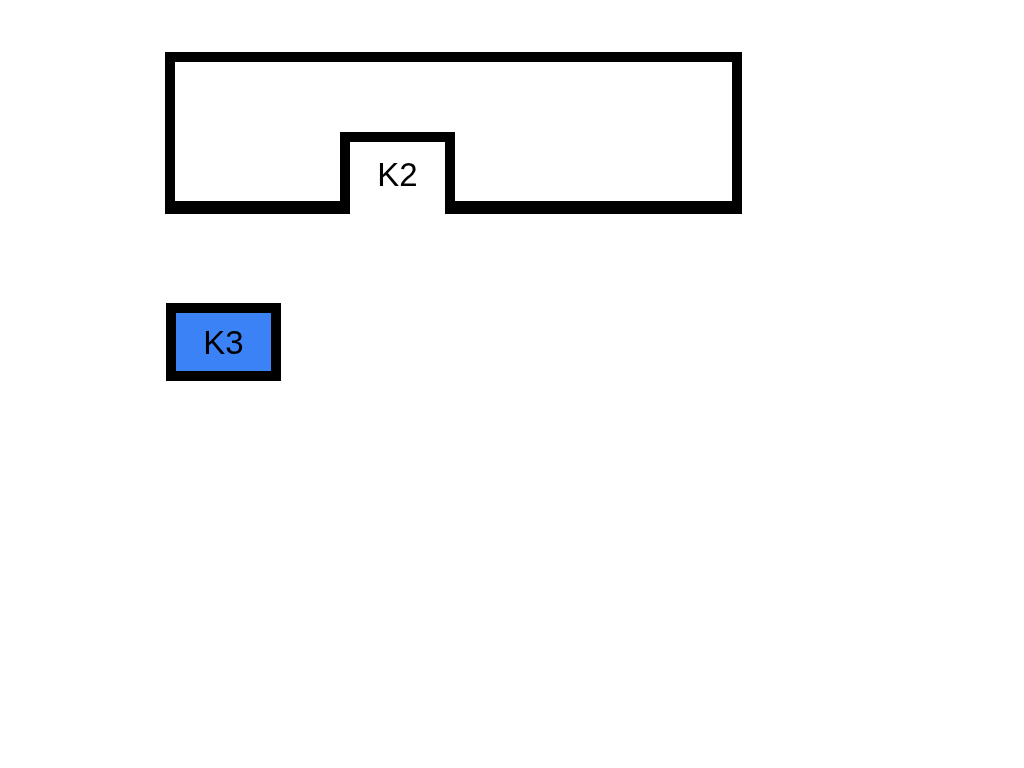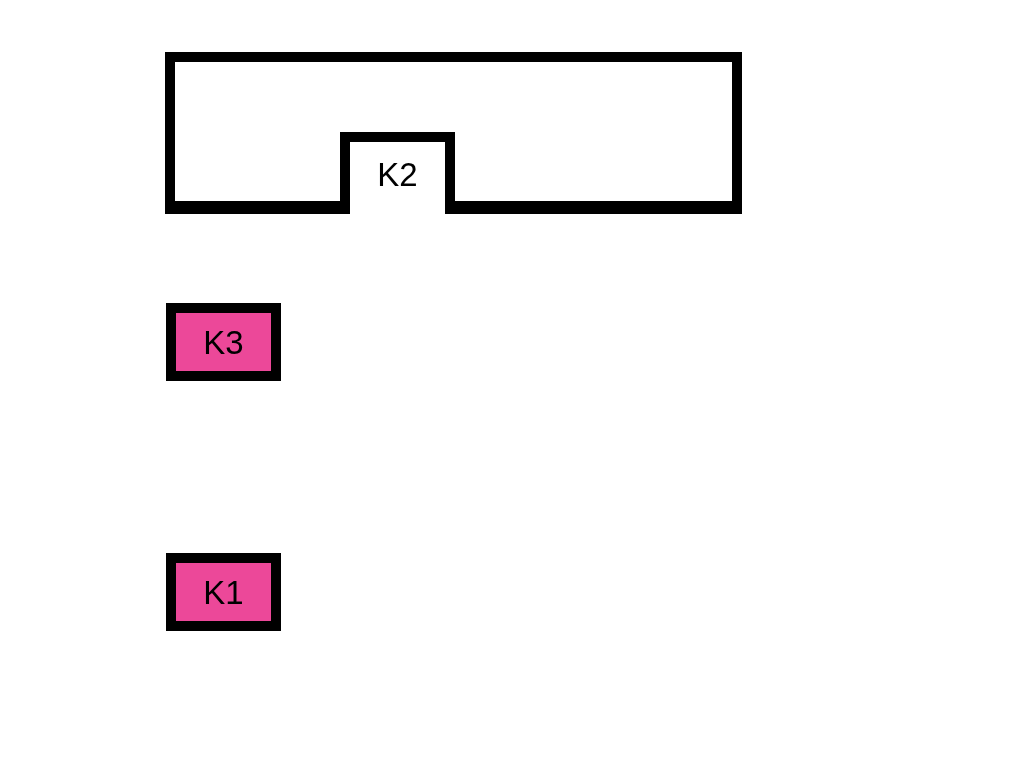--- a/index.html
+++ b/index.html
@@ -35,21 +35,21 @@
     border-top-width: 10px;
     border-right-width: 10px;
     border-bottom-width: 13px;
     border-left-width: 10px;
   }
 
   
   .room-box {
     position: absolute;
     box-sizing: border-box;
-    background: #ec4899;
+    background: #3b82f6;
     border: 10px solid #000000;
     display: flex;
     align-items: center;
     justify-content: center;
   }
 
   
   .room-box-open-bottom {
     position: absolute;
     box-sizing: border-box;
@@ -119,18 +119,15 @@
   <div class="corridor"></div>
 
   <div class="room-box-open-bottom" id="box-k2">
     <span class="room-label">K2</span>
   </div>
 
   <div class="room-box" id="box-k3">
     <span class="room-label">K3</span>
   </div>
 
-  <div class="room-box" id="box-k1">
-    <span class="room-label">K1</span>
-  </div>
 
 
 </div>
 
 </body></html>

